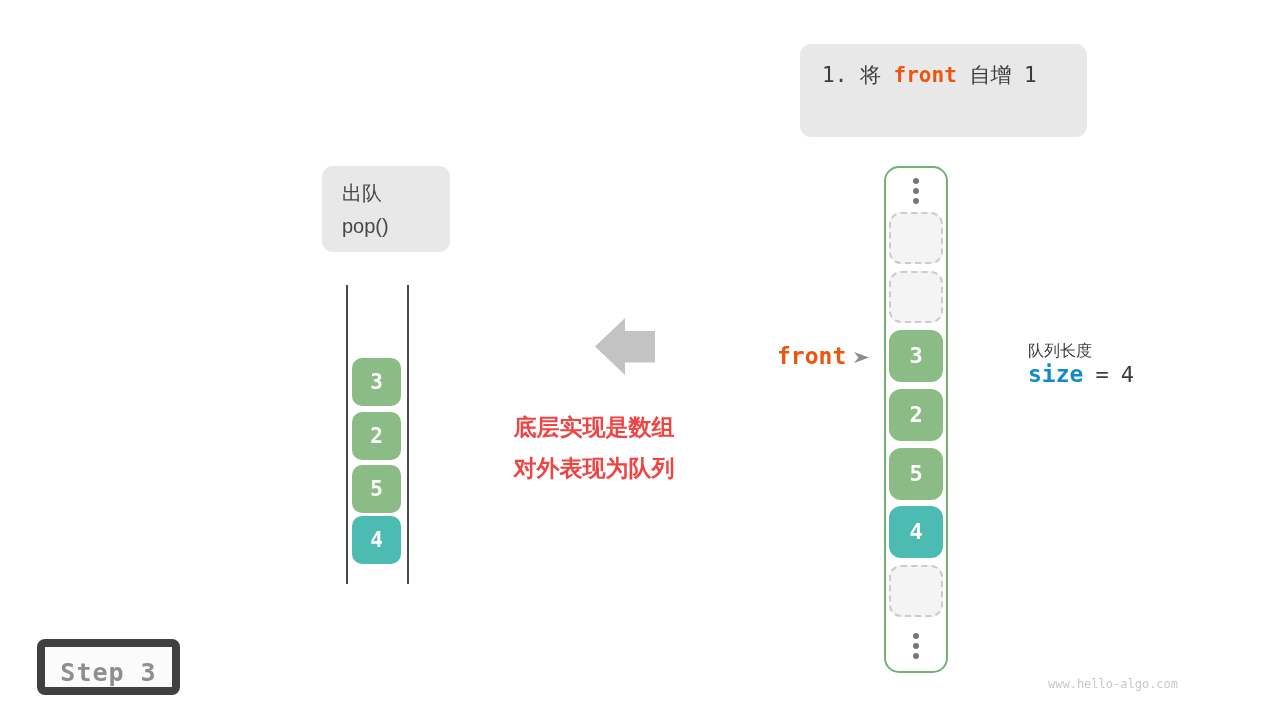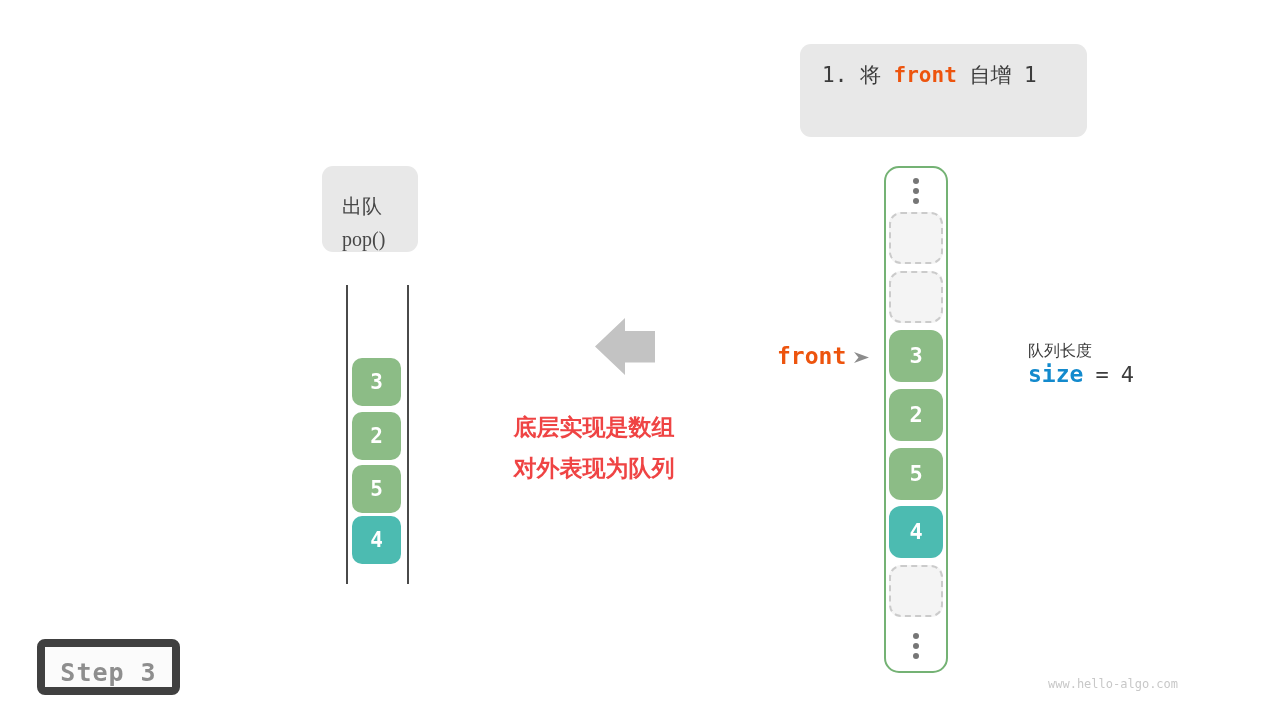--- a/index.html
+++ b/index.html
@@ -10,21 +10,21 @@
     background: #ffffff;
     font-family: "Liberation Sans", sans-serif;
     overflow: hidden;
   }
   .canvas {
     position: relative;
     width: 1280px;
     height: 720px;
     background: #ffffff;
   }
-  .mono { font-family: Liberation Serif, serif; }
+  .mono { font-family: Liberation Sans, sans-serif; }
 
   
   .instruction-box {
     position: absolute;
     left: 756px; top: 44px;
     width: 287px; height: 93px;
     background: #E8E8E8;
     border-radius: 11px;
     box-sizing: border-box;
     padding: 13px 0 0 22px;
@@ -35,25 +35,25 @@
     white-space: nowrap;
     margin-left: 44px;
   }
   .code-orange { color: #ED540E; font-weight: bold; }
   .code-blue   { color: #138ACD; font-weight: bold; }
 
   
   .op-box {
     position: absolute;
     left: 322px; top: 166px;
-    width: 96px; height: 86px;
+    width: 128px; height: 86px;
     background: #E8E8E8;
     border-radius: 11px;
     box-sizing: border-box;
-    padding: 24px 0 0 20px;
+    padding: 11px 0 0 20px;
     font-size: 20px;
     color: #474747;
     line-height: 33px;
   }
 
   
   .queue-walls {
     position: absolute;
     left: 346px; top: 285px;
     width: 59px; height: 299px;

